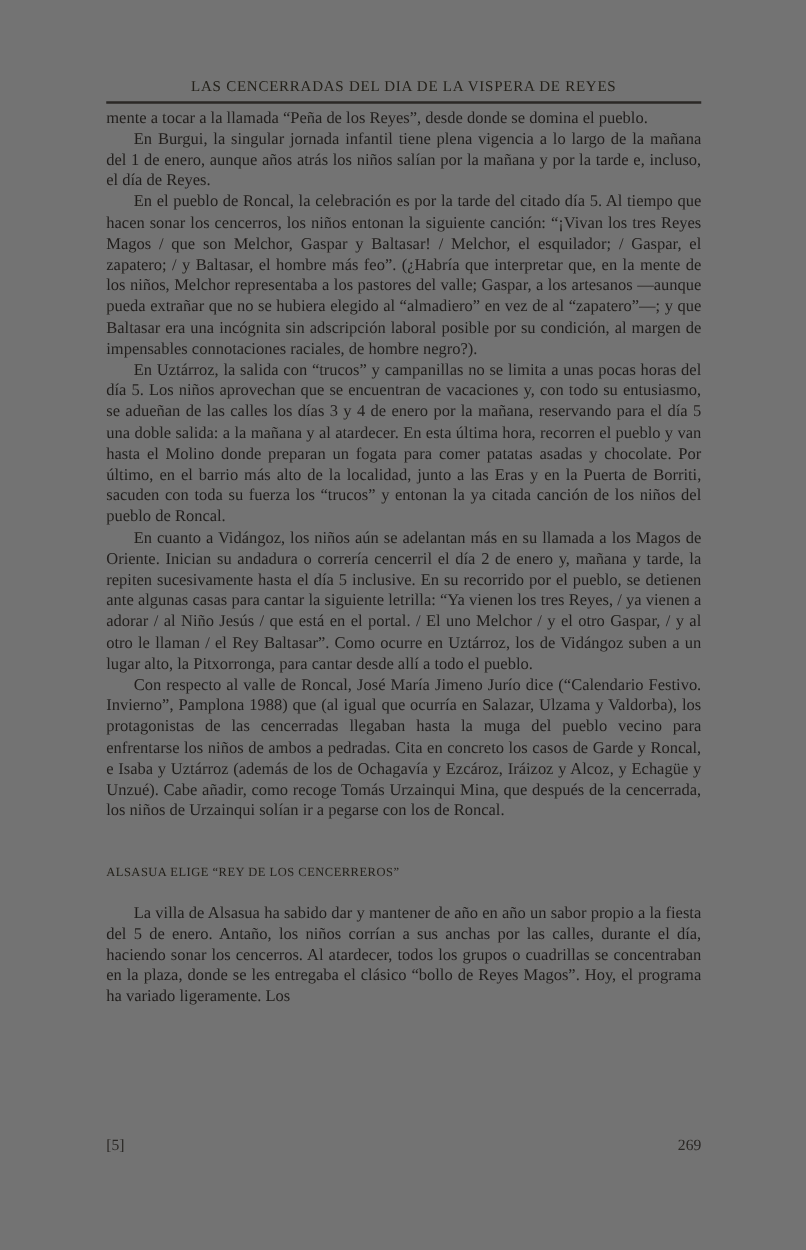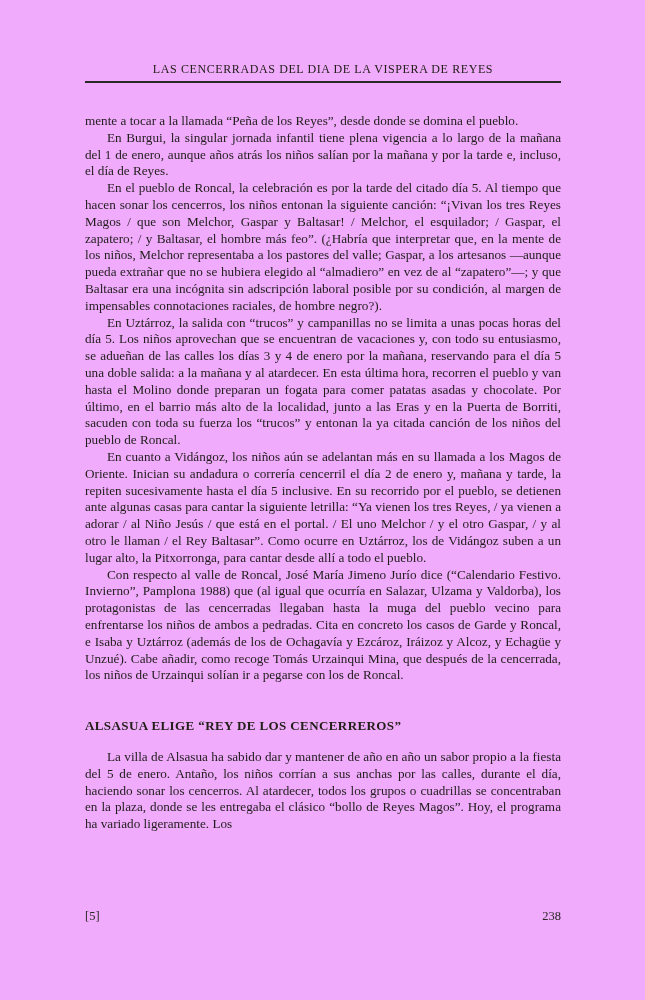--- a/index.html
+++ b/index.html
@@ -1,21 +1,21 @@
 <!DOCTYPE html>
 <html lang="es"><head>
 <meta charset="utf-8">
 <style>
   html, body { margin: 0; padding: 0; background: #e8e8e8; }
   .page {
     position: relative;
     width: 645px;
     height: 1000px;
     margin: 0 auto;
-    background: #f0abfc;
+    background: #737373;
     color: #201d1b;
     font-family: "Liberation Serif", "DejaVu Serif", serif;
     overflow: hidden;
   }
   .running-header {
     position: absolute;
     left: 85px;
     top: 62px;
     width: 476px;
     text-align: center;
@@ -23,37 +23,37 @@
     line-height: 15px;
     letter-spacing: 0.6px;
     padding-bottom: 4px;
     border-bottom: 2px solid #2b2826;
     color: #232019;
     white-space: nowrap;
   }
   .body-text {
     position: absolute;
     left: 85px;
-    top: 113px;
+    top: 86px;
     width: 476px;
     font-size: 13.2px;
     line-height: 16.8px;
     text-align: justify;
     hyphens: auto;
     -webkit-hyphens: auto;
   }
   .para { margin: 0; }
   .para.indent { text-indent: 22px; }
   .it { }
   .section-heading {
     margin: 33px 0 15px 0;
-    font-size: 13px;
+    font-size: 10px;
     line-height: 17px;
     letter-spacing: 0.4px;
-    font-weight: bold;
+    font-weight: normal;
     text-align: left;
     text-indent: 0;
     color: #232019;
   }
   .page-footer {
     position: absolute;
     left: 85px;
     top: 909px;
     width: 476px;
     display: flex;
@@ -80,16 +80,16 @@
         <p class="para indent"><span>Con respecto al valle de Roncal, José María Jimeno Jurío dice (“Calendario Festivo. Invierno”, Pamplona 1988) que (al igual que ocurría en Salazar, Ulzama y Valdorba), los protagonistas de las cencerradas llegaban hasta la muga del pueblo vecino para enfrentarse los niños de ambos a pedradas. Cita en concreto los casos de Garde y Roncal, e Isaba y Uztárroz (además de los de Ochagavía y Ezcároz, Iráizoz y Alcoz, y Echagüe y Unzué). Cabe añadir, como recoge Tomás Urzainqui Mina, que después de la cencerrada, los niños de Urzainqui solían ir a pegarse con los de Roncal.</span></p>
       </div>
     <h2 class="section-heading">ALSASUA ELIGE “REY DE LOS CENCERREROS”</h2>
     <div id="section-paras">
         <p class="para indent"><span>La villa de Alsasua ha sabido dar y mantener de año en año un sabor propio a la fiesta del 5 de enero. Antaño, los niños corrían a sus anchas por las calles, durante el día, haciendo sonar los cencerros. Al atardecer, todos los grupos o cuadrillas se concentraban en la plaza, donde se les entregaba el clásico “bollo de Reyes Magos”. Hoy, el programa ha variado ligeramente. Los</span></p>
       </div>
   </div>
 
   <div class="page-footer">
     <span>[5]</span>
-    <span>238</span>
+    <span>269</span>
   </div>
 
 </div>
 
 </body></html>

